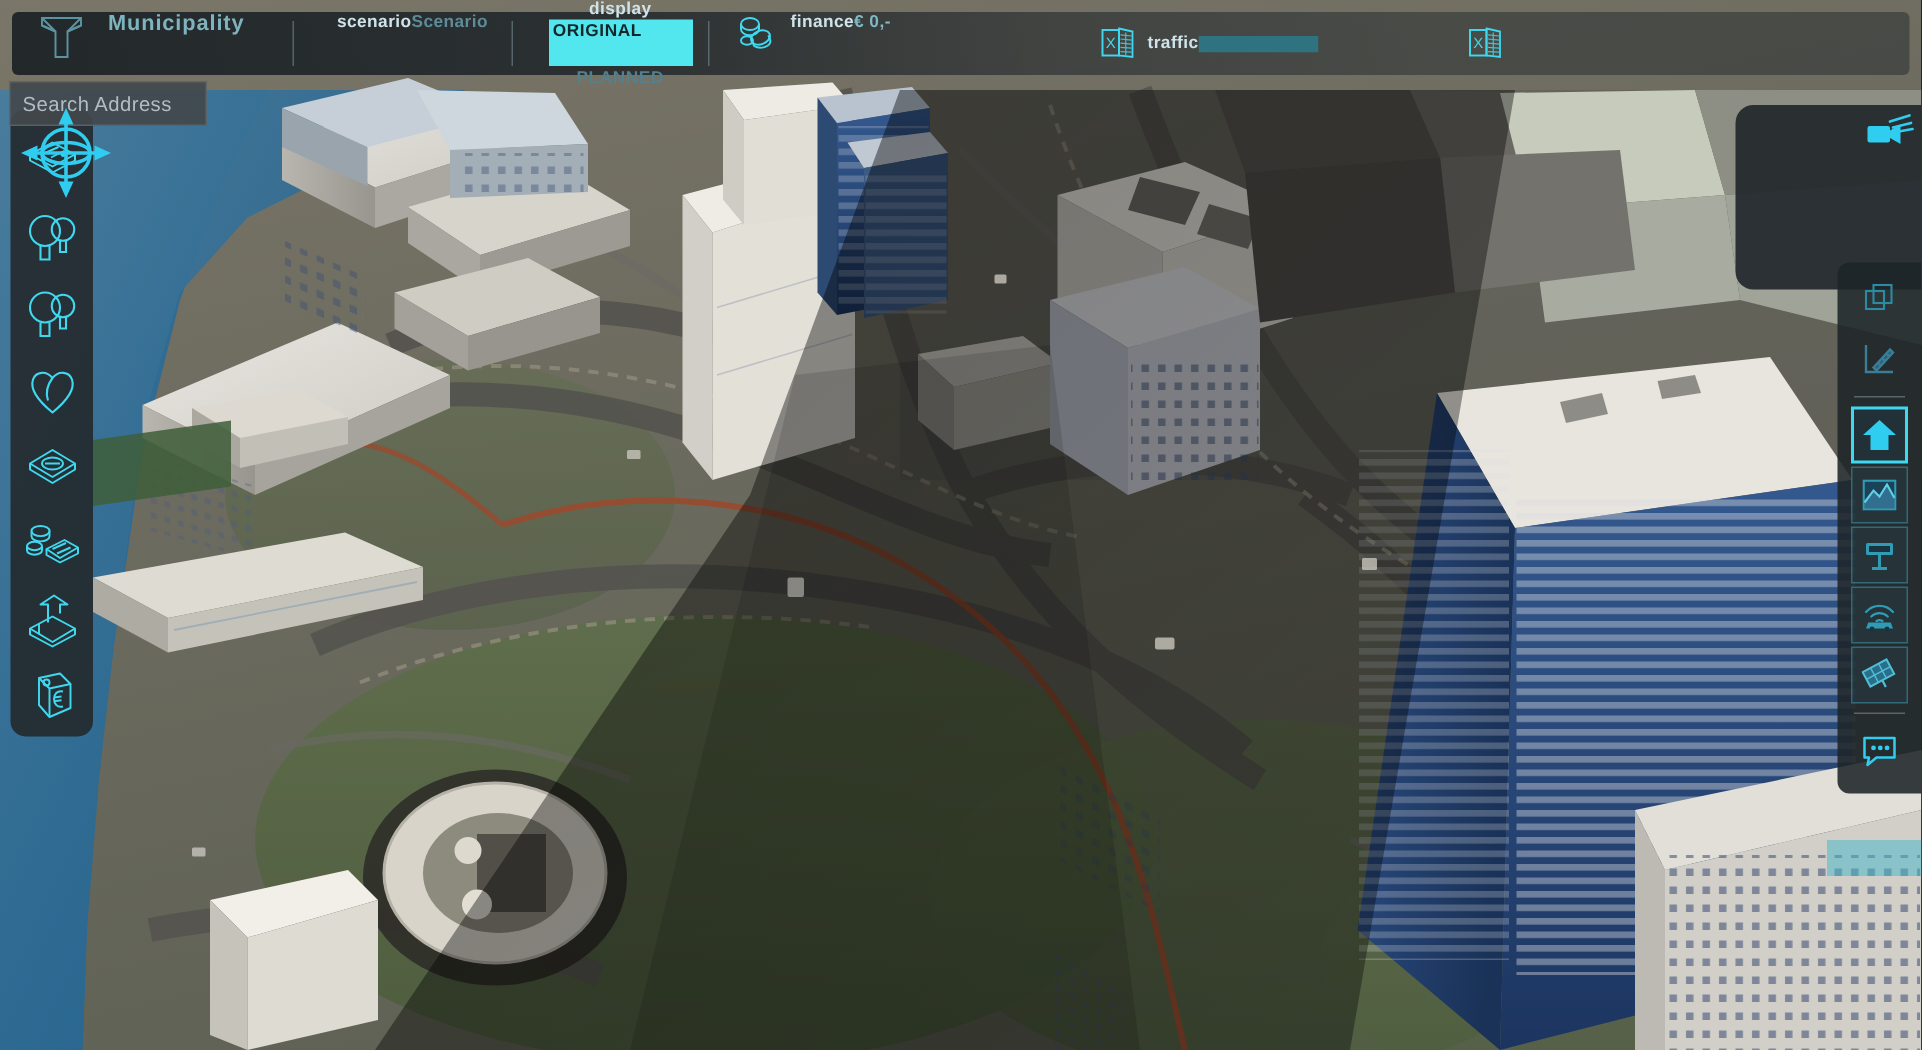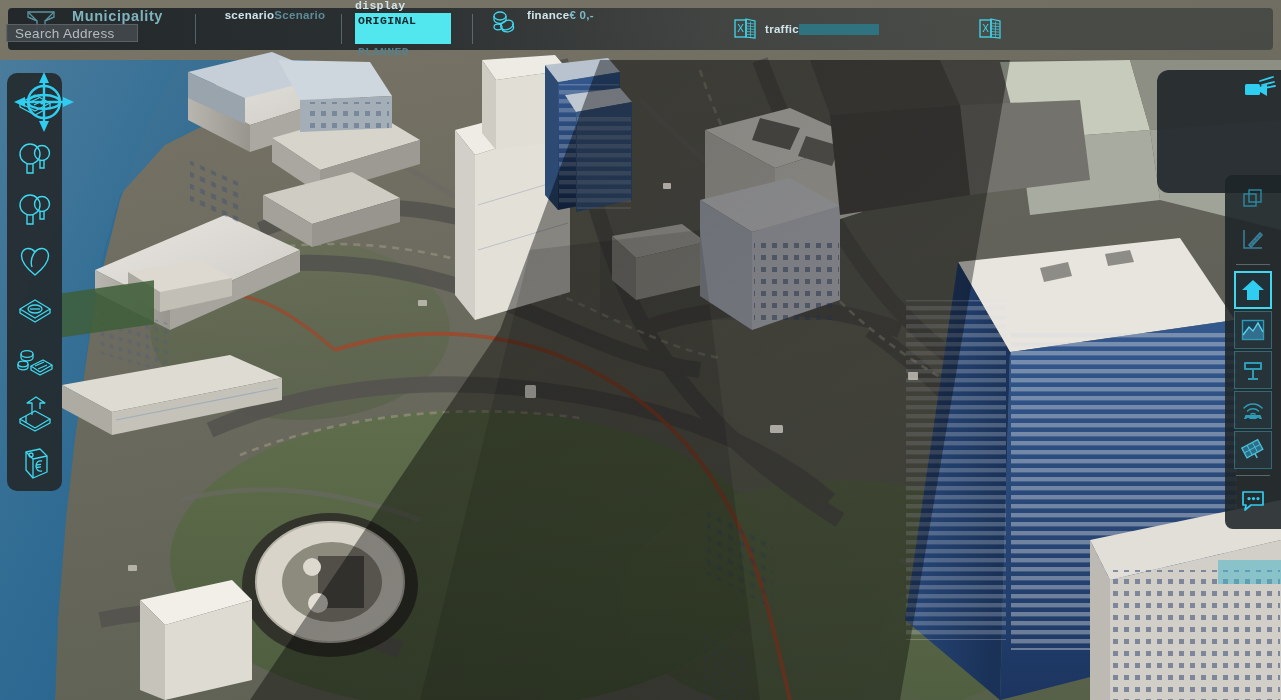--- a/index.html
+++ b/index.html
@@ -40,21 +40,21 @@
     margin-left:14px; font-size:14.5px; letter-spacing:.6px;
     color:#7fb3bd; font-weight:bold;
   }
 
   
   #scenario-block{ width:145px; padding-left:13px; flex-direction:row; justify-content:center; align-items:flex-start; }
   .lbl-small{ font-size:11.5px; color:#cfe4ea; letter-spacing:.3px; line-height:15px; font-weight:bold; }
   .val-dim{ font-size:11.5px; color:#5e8b96; letter-spacing:.3px; line-height:15px; font-weight:bold; }
 
   
-  #display-block{ width:130px; padding-left:13px; flex-direction:column; justify-content:center; align-items:flex-start; position:relative;font-family:Liberation Mono, monospace; }
+  #display-block{ width:130px; padding-left:13px; flex-direction:column; justify-content:center; align-items:center; position:relative; }
   #display-block .lbl-small{ line-height:14px; }
   .opt-active{
     font-size:11.5px; color:#13272b; background:#52e7ef;
     padding:1px 4px 16px 3px; letter-spacing:.4px; line-height:14px;
     width:96px; font-weight:bold;
   }
   .opt-idle{
     font-size:11.5px; color:#55808b; padding:1px 3px; letter-spacing:.4px;
     line-height:14px; font-weight:bold;
   }
@@ -92,21 +92,21 @@
   .rail-btn svg{ display:block; }
 
   
   #right-panel{
     position:absolute; right:0px; top:70px; width:124px; height:123px;
     background:rgba(34,40,44,.93);
     border-radius:12px 0 0 12px;
     z-index:38;
   }
   #search-address{
-    position:absolute; left:6px; top:24px; width:132px; height:18px;
+    position:absolute; left:6px; top:54px; width:132px; height:30px;
     background:rgba(66,72,76,.92);
     border:1px solid rgba(120,130,135,.45);
     color:#c4cdd1; font-size:13.5px; letter-spacing:.3px;
     padding:0 8px; outline:none;
     font-family:"Liberation Sans", sans-serif;
     z-index:41;
   }
   #search-address::placeholder{ color:#b3bcc0; }
   #nav-gizmo{
     position:absolute; left:10px; top:68px; width:68px; height:66px;

